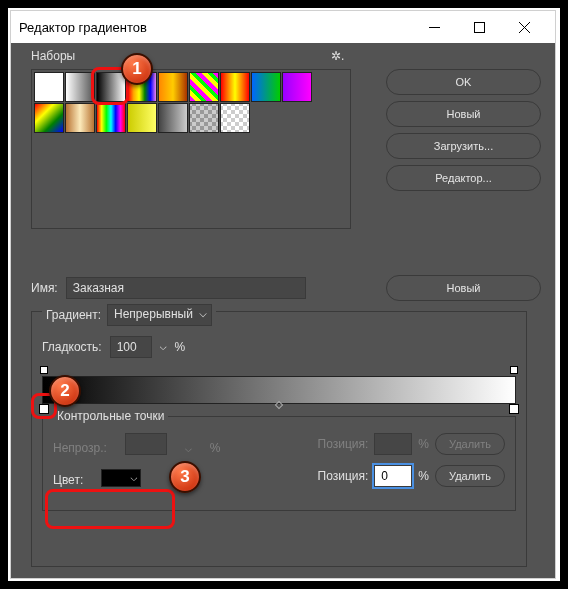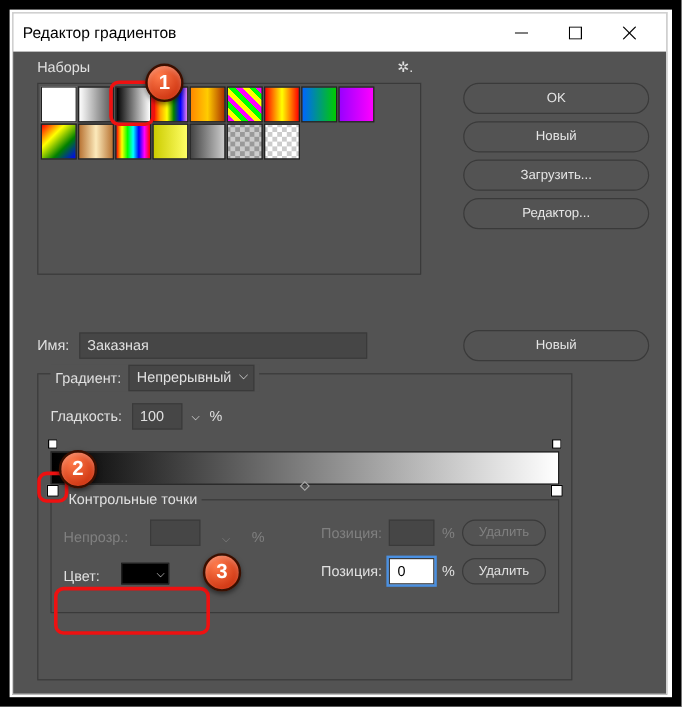--- a/index.html
+++ b/index.html
@@ -16,21 +16,21 @@
   .gear { position: absolute; left: 320px; top: 6px; color: #e0e0e0; }
   .presets-panel { position: absolute; left: 20px; top: 26px; width: 320px; height: 160px; border: 1px solid #3a3a3a; background: #535353; padding: 2px; }
   .swatch-row { display: flex; gap: 1px; margin-bottom: 1px; }
   .swatch { width: 30px; height: 30px; border: 1px solid #222; flex-shrink: 0; }
   .side-buttons { position: absolute; right: 14px; top: 26px; width: 155px; display: flex; flex-direction: column; gap: 6px; }
   .btn { height: 26px; border: 1px solid #3a3a3a; border-radius: 13px; background: #535353; color: #e5e5e5; font-size: 11px; display: flex; align-items: center; justify-content: center; }
   .name-row { position: absolute; left: 20px; top: 234px; display: flex; align-items: center; gap: 8px; }
   .text-input { background: #464646; border: 1px solid #3a3a3a; color: #e0e0e0; font-size: 12px; padding: 3px 6px; height: 22px; }
   .name-input { width: 240px; }
   .new-btn { position: absolute; right: 14px; top: 232px; width: 155px; }
-  .grad-section { position: absolute; left: 20px; top: 268px; width: 446px; border: 1px solid #3a3a3a; padding: 10px; height: 256px; }
+  .grad-section { position: absolute; left: 20px; top: 268px; width: 496px; border: 1px solid #3a3a3a; padding: 10px; height: 256px; }
   .grad-legend { position: absolute; left: 10px; top: -8px; background: #535353; padding: 0 4px; display: flex; align-items: center; gap: 6px; }
   .select { background: #464646; border: 1px solid #3a3a3a; color: #e0e0e0; font-size: 12px; padding: 2px 18px 2px 6px; height: 22px; position: relative; }
   .select::after { content: "⌵"; position: absolute; right: 4px; top: 3px; font-size: 10px; }
   .smooth-row { margin-top: 14px; display: flex; align-items: center; gap: 8px; }
   .num-input { width: 42px; }
   .chev { font-size: 9px; }
   .gradient-editor { margin-top: 8px; }
   .opacity-stops { height: 10px; position: relative; }
   .stop-top { position: absolute; width: 8px; height: 8px; background: #fff; border: 1px solid #000; top: 0; }
   .stop-top.left { left: -2px; }

